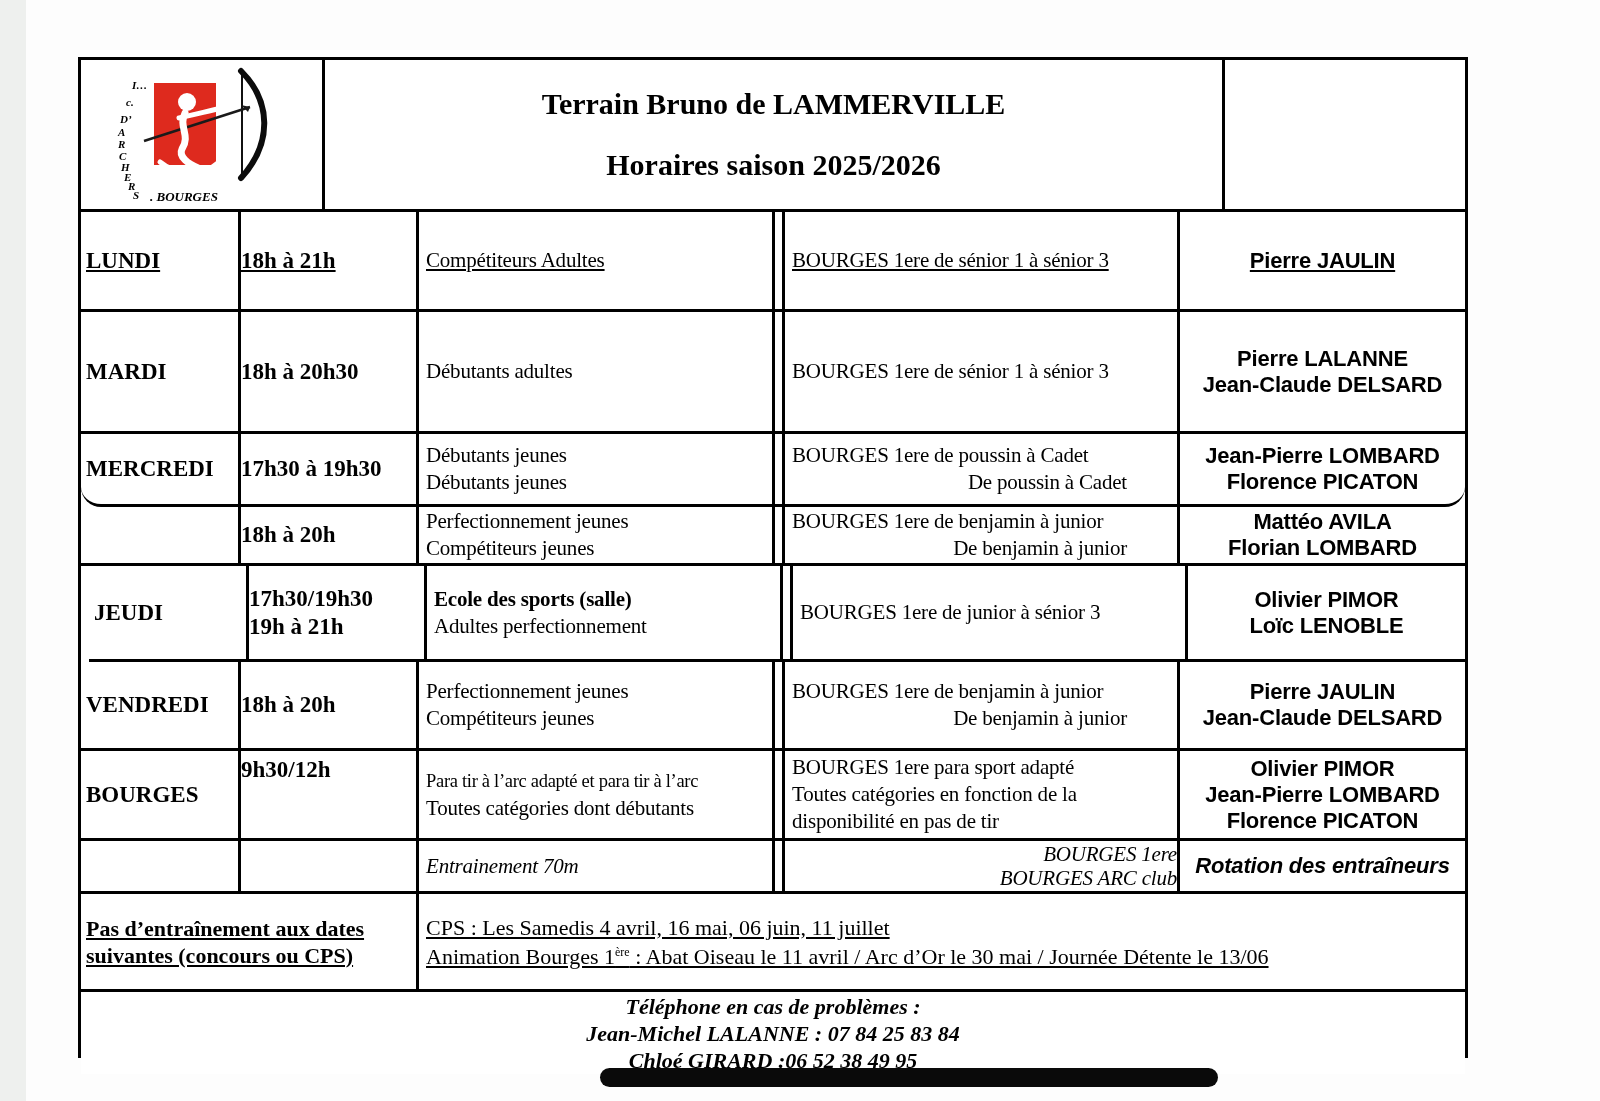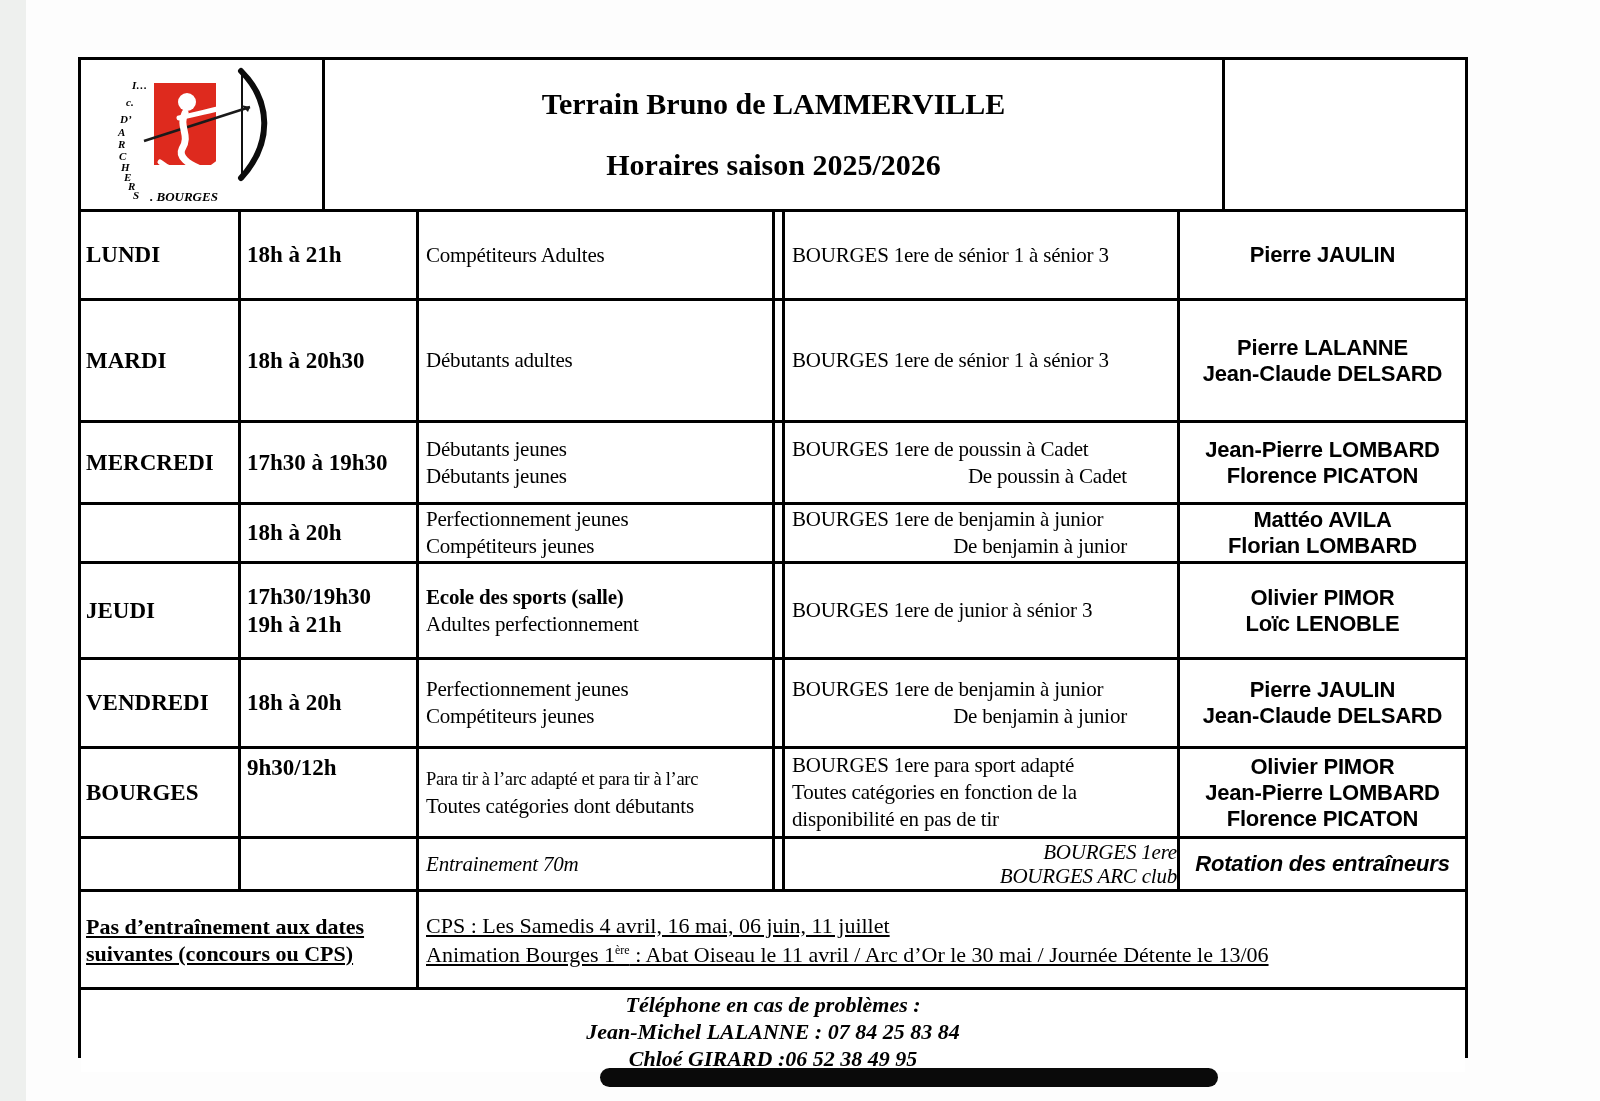--- a/index.html
+++ b/index.html
@@ -10,34 +10,34 @@
   }
   .left-strip{position:absolute;left:0;top:0;width:26px;height:1101px;background:#eef0ee;}
   .sheet{
     position:absolute;left:78px;top:57px;width:1390px;height:1001px;
     background:#fff;border:3px solid #000;box-sizing:border-box;
   }
   .row{display:grid;box-sizing:border-box;border-bottom:3px solid #000;background:#fff;}
   .row.last{border-bottom:none;}
   .header-row{grid-template-columns:244px 900px 1fr;height:152px;}
   .data-row{grid-template-columns:160px 178px 356px 10px 395px 1fr;}
-  .r1{height:89px;} .r2{height:122px;} .r3{height:82px;} .r4{height:59px;}
-  .r5{height:96px;} .r6{height:89px;} .r7{height:90px;} .r8{height:53px;font-style:italic;}
+  .r1{height:100px;text-decoration:underline;} .r2{height:122px;} .r3{height:73px;border-radius:20px;} .r4{height:59px;}
+  .r5{height:96px;margin-left:8px;} .r6{height:89px;} .r7{height:90px;} .r8{height:53px;font-style:italic;}
   .notes-row{grid-template-columns:338px 1fr;height:98px;text-decoration:underline;}
   .phone-row{grid-template-columns:1fr;height:82px;}
   .cell{
     box-sizing:border-box;display:flex;flex-direction:column;
     justify-content:center;overflow:hidden;min-width:0;
   }
   .b-r{border-right:3px solid #000;}
   .logo-cell{align-items:center;justify-content:center;}
   .title-cell{align-items:center;justify-content:space-evenly;text-align:center;}
   .title{font-size:30px;font-weight:700;white-space:nowrap;}
   .day-cell{padding-left:5px;font-size:23px;font-weight:700;}
-  .time-cell{padding-left:6px;font-size:23px;font-weight:700;line-height:28px;}
+  .time-cell{font-size:23px;font-weight:700;line-height:28px;}
   .act-cell{padding-left:7px;font-size:21px;letter-spacing:-0.2px;line-height:27px;}
   .cat-cell{padding-left:7px;font-size:21px;letter-spacing:-0.2px;line-height:27px;}
   .tr-cell{font-family:"Liberation Sans", sans-serif;font-weight:700;
     font-size:22px;letter-spacing:-0.2px;text-align:center;line-height:26px;padding:12px 2px;}
   .line{white-space:nowrap;}
   .act-bold{font-weight:700;}
   .cat-right{text-align:right;padding-right:50px;}
   .fit{font-size:18.5px;letter-spacing:-0.3px;}
   .v-top{justify-content:flex-start;padding-top:5px;}
   .notes-left{padding-left:5px;font-size:22px;font-weight:700;line-height:27px;}

